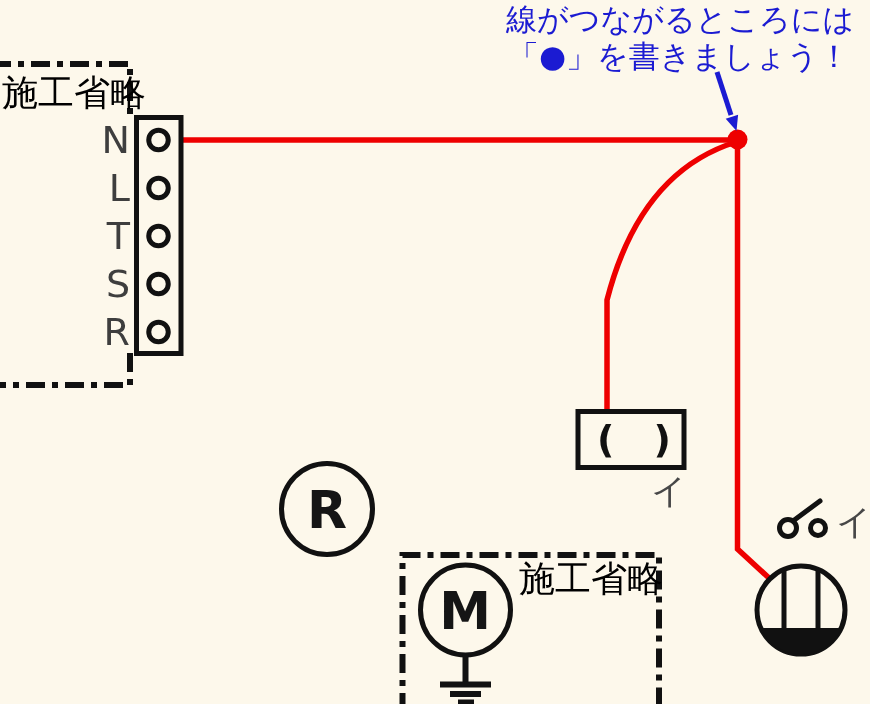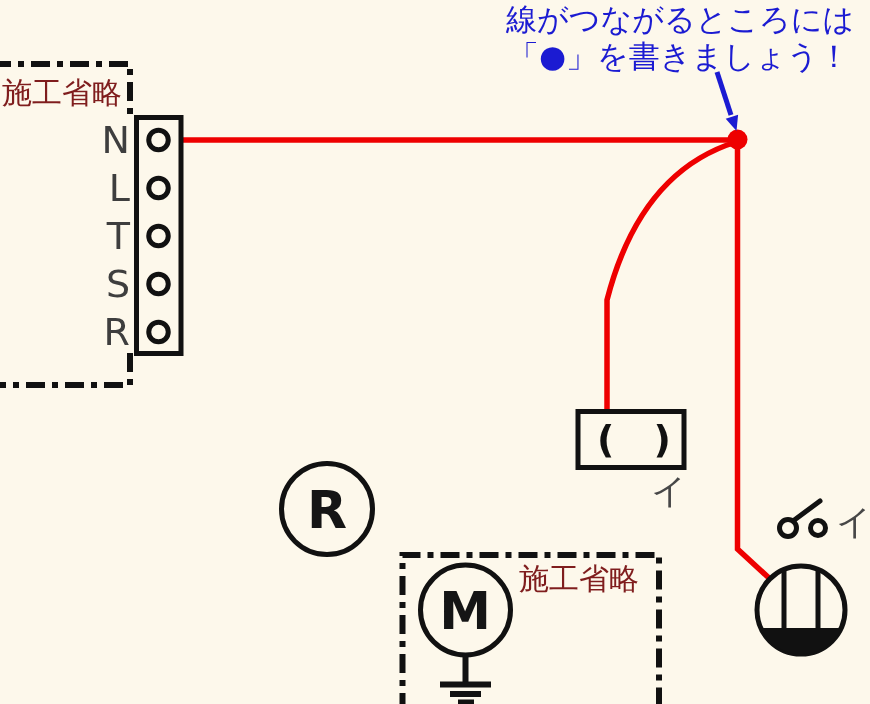--- a/index.html
+++ b/index.html
@@ -4,21 +4,21 @@
 <style>
   html,body{margin:0;padding:0;}
   .stage{
     position:relative;width:870px;height:704px;overflow:hidden;
     background:#FDF8EB;
     font-family:"DejaVu Sans",sans-serif;
   }
   .stage svg{position:absolute;left:0;top:0;}
   .txt{position:absolute;white-space:nowrap;}
   .blue-note{color:#1B1BD2;font-size:31px;line-height:37px;}
-  .omission{color:#7f1d1d;font-size:30px;line-height:34px;}
+  .omission{color:#000000;font-size:36px;line-height:34px;}
   .term-label{color:#3E3E3E;font-size:38px;line-height:44px;width:70px;text-align:right;}
   .dev-letter{color:#151515;font-weight:bold;font-size:52px;line-height:52px;text-align:center;}
   .rosette-label{color:#111111;font-weight:bold;font-size:38px;letter-spacing:10px;word-spacing:6px;}
   .id-label{color:#474747;font-size:35px;line-height:38px;}
 </style>
 </head>
 <body>
 
 <div class="stage">
 

